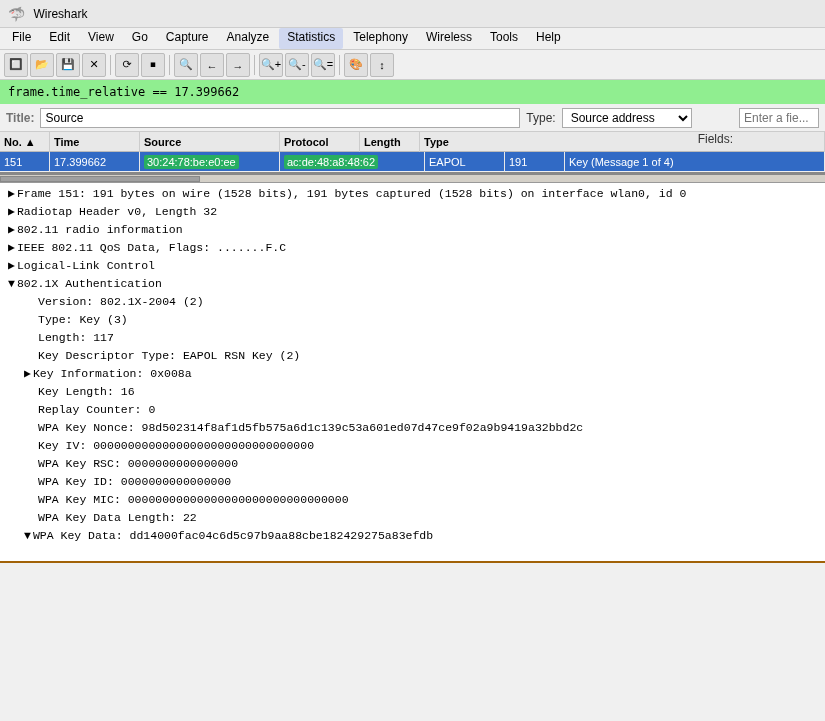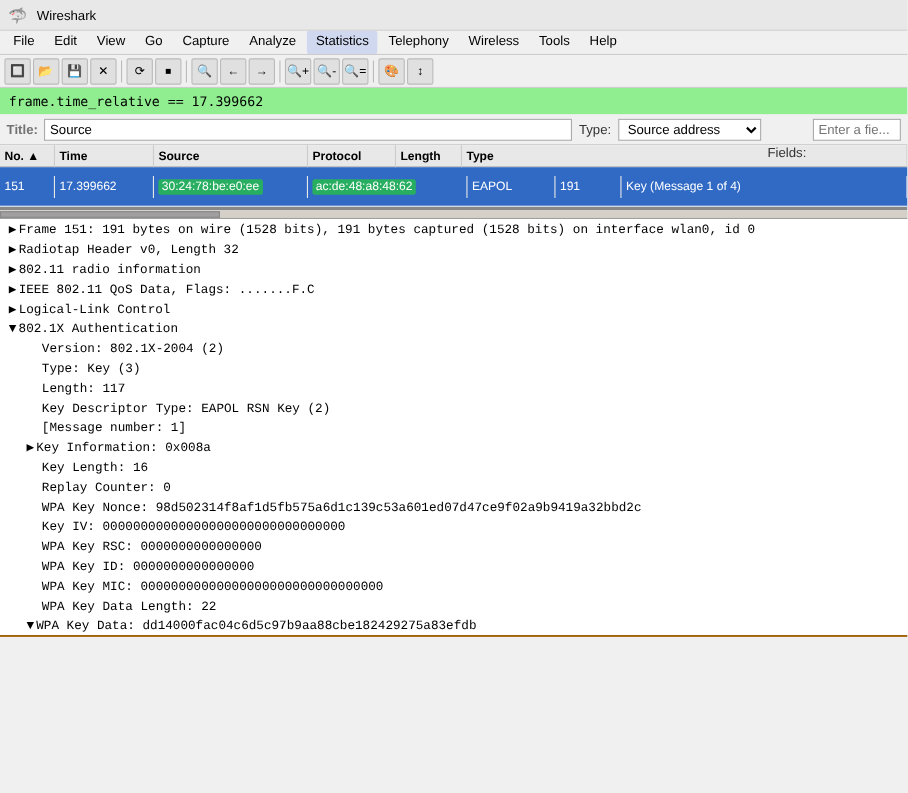--- a/index.html
+++ b/index.html
@@ -160,21 +160,21 @@
     .col-time { width: 90px; }
     .col-source { width: 140px; }
     .col-dest { width: 145px; }
     .col-protocol { width: 80px; }
     .col-length { width: 60px; }
     .col-info { flex: 1; }
 
     .packet-row {
       display: flex;
       align-items: center;
-      height: 36px;
+      height: 20px;
       font-size: 11px;
       border-bottom: 1px solid #f0f0f0;
     }
     .packet-row-selected {
       background: #316ac5;
       color: white;
     }
     .packet-cell {
       padding: 2px 4px;
       border-right: 1px solid #e8e8e8;
@@ -342,21 +342,20 @@
 <div class="detail-line detail-expandable" style="padding-left: 8px;"><span class="detail-expand-arrow">▶ </span><span>Frame 151: 191 bytes on wire (1528 bits), 191 bytes captured (1528 bits) on interface wlan0, id 0</span></div>
     <div class="detail-line detail-expandable" style="padding-left: 8px;"><span class="detail-expand-arrow">▶ </span><span>Radiotap Header v0, Length 32</span></div>
     <div class="detail-line detail-expandable" style="padding-left: 8px;"><span class="detail-expand-arrow">▶ </span><span>802.11 radio information</span></div>
     <div class="detail-line detail-expandable" style="padding-left: 8px;"><span class="detail-expand-arrow">▶ </span><span>IEEE 802.11 QoS Data, Flags: .......F.C</span></div>
     <div class="detail-line detail-expandable" style="padding-left: 8px;"><span class="detail-expand-arrow">▶ </span><span>Logical-Link Control</span></div>
     <div class="detail-line detail-expandable" style="padding-left: 8px;"><span class="detail-expand-arrow">▼ </span><span>802.1X Authentication</span></div>
     <div class="detail-line detail-expandable" style="padding-left: 24px;"><span style="display:inline-block;width:14px;"></span><span>Version: 802.1X-2004 (2)</span></div>
     <div class="detail-line detail-expandable" style="padding-left: 24px;"><span style="display:inline-block;width:14px;"></span><span>Type: Key (3)</span></div>
     <div class="detail-line detail-expandable" style="padding-left: 24px;"><span style="display:inline-block;width:14px;"></span><span>Length: 117</span></div>
     <div class="detail-line detail-expandable" style="padding-left: 24px;"><span style="display:inline-block;width:14px;"></span><span>Key Descriptor Type: EAPOL RSN Key (2)</span></div>
-    <div class="detail-line detail-expandable" style="padding-left: 24px;"><span style="display:inline-block;width:14px;"></span><span>[Message number: 1]</span></div>
     <div class="detail-line detail-expandable" style="padding-left: 24px;"><span class="detail-expand-arrow">▶ </span><span>Key Information: 0x008a</span></div>
     <div class="detail-line detail-expandable" style="padding-left: 24px;"><span style="display:inline-block;width:14px;"></span><span>Key Length: 16</span></div>
     <div class="detail-line detail-expandable" style="padding-left: 24px;"><span style="display:inline-block;width:14px;"></span><span>Replay Counter: 0</span></div>
     <div class="detail-line detail-expandable" style="padding-left: 24px;"><span style="display:inline-block;width:14px;"></span><span>WPA Key Nonce: 98d502314f8af1d5fb575a6d1c139c53a601ed07d47ce9f02a9b9419a32bbd2c</span></div>
     <div class="detail-line detail-expandable" style="padding-left: 24px;"><span style="display:inline-block;width:14px;"></span><span>Key IV: 00000000000000000000000000000000</span></div>
     <div class="detail-line detail-expandable" style="padding-left: 24px;"><span style="display:inline-block;width:14px;"></span><span>WPA Key RSC: 0000000000000000</span></div>
     <div class="detail-line detail-expandable" style="padding-left: 24px;"><span style="display:inline-block;width:14px;"></span><span>WPA Key ID: 0000000000000000</span></div>
     <div class="detail-line detail-expandable" style="padding-left: 24px;"><span style="display:inline-block;width:14px;"></span><span>WPA Key MIC: 00000000000000000000000000000000</span></div>
     <div class="detail-line detail-expandable" style="padding-left: 24px;"><span style="display:inline-block;width:14px;"></span><span>WPA Key Data Length: 22</span></div>
     <div class="detail-line detail-expandable" style="padding-left: 24px;"><span class="detail-expand-arrow">▼ </span><span>WPA Key Data: dd14000fac04c6d5c97b9aa88cbe182429275a83efdb</span></div>

